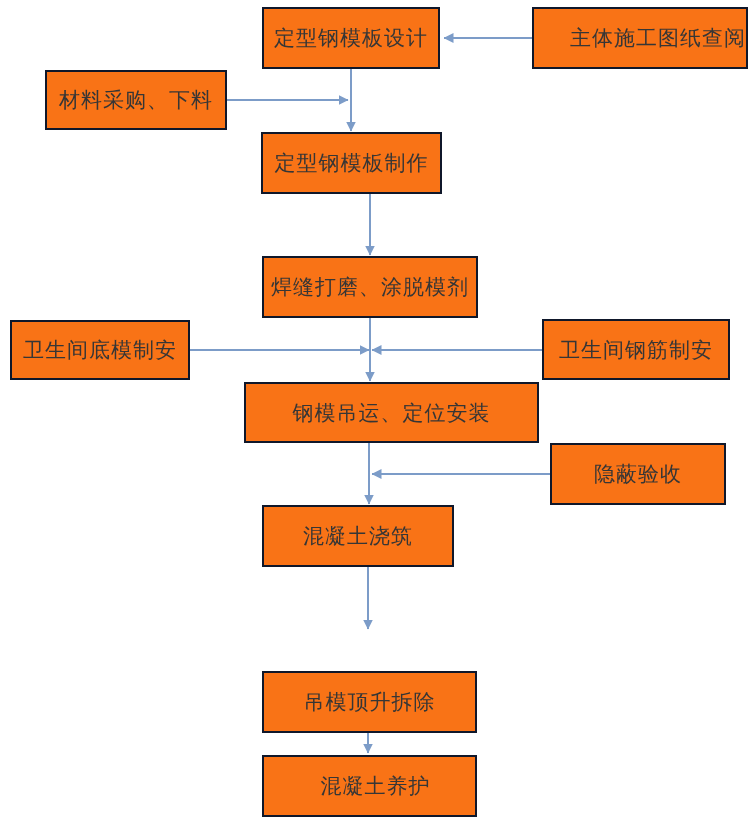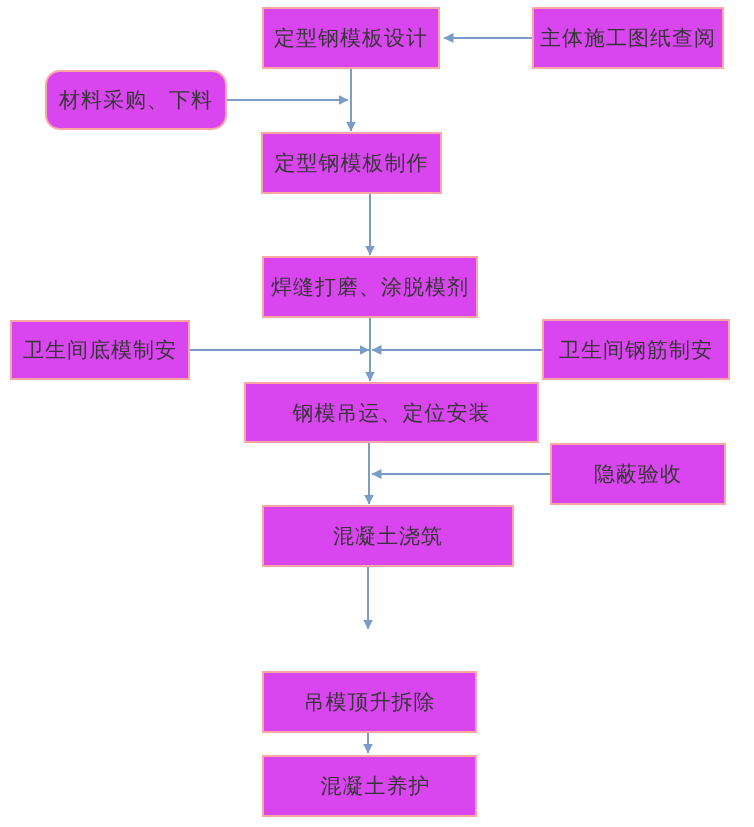--- a/index.html
+++ b/index.html
@@ -18,41 +18,41 @@
   .connector-layer {
     position: absolute;
     left: 0;
     top: 0;
     width: 754px;
     height: 827px;
   }
   .node {
     position: absolute;
     box-sizing: border-box;
-    background: #d946ef;
-    border: 2px solid #fca5a5;
+    background: #f97316;
+    border: 2px solid #0f172a;
     display: flex;
     align-items: center;
     justify-content: center;
     font-size: 21px;
     color: #363636;
     letter-spacing: 1px;
     white-space: nowrap;
   }
   
   #n-design      { left: 262px; top: 7px;   width: 178px; height: 62px; }
-  #n-drawing     { left: 532px; top: 7px;   width: 192px; height: 62px; }
-  #n-material    { left: 45px;  top: 70px;  width: 182px; height: 60px; border-radius: 15px; }
+  #n-drawing     { left: 532px; top: 7px;   width: 216px; height: 62px; justify-content: flex-end; }
+  #n-material    { left: 45px;  top: 70px;  width: 182px; height: 60px; }
   #n-fabrication { left: 261px; top: 132px; width: 181px; height: 62px; }
   #n-weld        { left: 262px; top: 256px; width: 216px; height: 62px; }
   #n-bottomform  { left: 10px;  top: 320px; width: 180px; height: 60px; }
   #n-rebar       { left: 542px; top: 319px; width: 188px; height: 61px; }
   #n-hoisting    { left: 244px; top: 382px; width: 295px; height: 61px; }
   #n-concealed   { left: 550px; top: 443px; width: 176px; height: 62px; }
-  #n-pouring     { left: 262px; top: 505px; width: 252px; height: 62px; justify-content: center; }
+  #n-pouring     { left: 262px; top: 505px; width: 192px; height: 62px; justify-content: center; }
   #n-removal     { left: 262px; top: 631px; width: 215px; height: 62px; margin-top: 40px; }
   #n-curing      { left: 262px; top: 755px; width: 215px; height: 62px; padding-left: 12px; }
 </style>
 </head>
 <body>
 
 <div class="stage">
 
   <svg class="connector-layer" width="754" height="827" viewBox="0 0 754 827" xmlns="http://www.w3.org/2000/svg">
     <defs>

